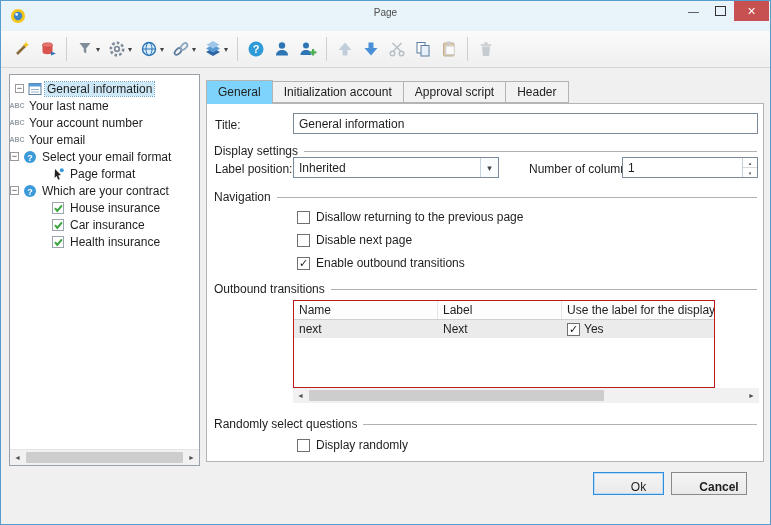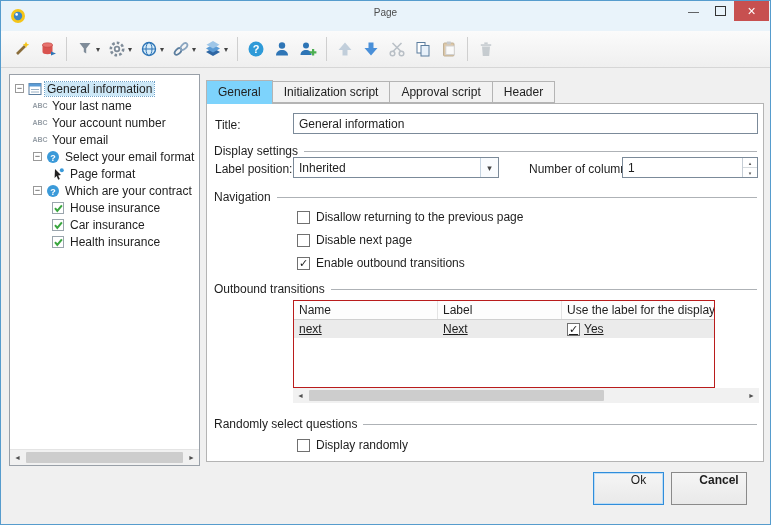--- a/index.html
+++ b/index.html
@@ -19,21 +19,21 @@
   .toolbar{position:absolute;left:0;top:30px;right:0;height:37px;background:linear-gradient(#fbfbfb,#efefef);border-bottom:1px solid #d6d6d6;display:flex;align-items:center;padding-left:8px;box-sizing:border-box;}
   .tbtn{height:26px;display:flex;align-items:center;padding:0 4px;border-radius:2px;}
   .tbtn svg{width:18px;height:18px;display:block;}
   .caret{font-size:8px;color:#444;margin-left:2px;}
   .tsep{width:1px;height:24px;background:#cfcfcf;margin:0 5px;flex:none;}
   .dim{opacity:.5;}
 
   
   .tree-panel{position:absolute;left:8px;top:73px;width:191px;height:392px;background:#fff;border:1px solid #99a0a8;box-sizing:border-box;overflow:hidden;padding-top:5px;}
   .tree-item{height:17px;display:flex;align-items:center;white-space:nowrap;overflow:hidden;}
-  .ind0{padding-left:5px;}.ind1{padding-left:23px;}.ind2{padding-left:41px;}
+  .ind0{padding-left:5px;}.ind1{}.ind2{padding-left:41px;}
   .expander{width:9px;height:9px;border:1px solid #999;background:#fff;margin-right:4px;flex:none;color:#333;font-size:9px;line-height:7px;display:flex;align-items:center;justify-content:center;box-sizing:border-box;}
   .ticon{width:14px;height:14px;margin-right:3px;flex:none;display:flex;align-items:center;justify-content:center;}
   .ticon svg{width:14px;height:14px;display:block;}
   .abc-icon{font-size:7px;font-weight:bold;color:#98a0a8;}
   .tlabel{padding:0 2px;}
   .selected .tlabel{background:#cde8f7;outline:1px dotted #6fa3c9;}
   .tree-hscroll{position:absolute;left:0;right:0;bottom:0;height:15px;background:#f1f1f1;border-top:1px solid #e4e4e4;display:flex;align-items:center;}
   .sarrow{width:15px;text-align:center;font-size:7px;color:#505050;flex:none;}
   .sthumb{height:11px;background:#cdcdcd;border-radius:1px;}
   .tree-hscroll .sthumb{flex:1;margin:0 1px;}
@@ -54,32 +54,32 @@
   .combo .cbtn{width:17px;align-self:stretch;display:flex;align-items:center;justify-content:center;border-left:1px solid #c5d3e0;background:#fafcfe;color:#444;font-size:9px;}
   .spbtns{width:14px;align-self:stretch;border-left:1px solid #c5cdd5;display:flex;flex-direction:column;flex:none;}
   .sp{flex:1;display:flex;align-items:center;justify-content:center;font-size:5px;color:#555;}
   .sp.up{border-bottom:1px solid #d5dade;}
   .cbrow{position:absolute;display:flex;align-items:center;gap:6px;height:16px;}
   .cb{width:13px;height:13px;border:1px solid #707070;background:#fff;box-sizing:border-box;font-size:11px;line-height:11px;text-align:center;color:#1a1a1a;flex:none;}
 
   
   .ttable{position:absolute;left:86px;top:196px;width:422px;height:88px;border:1px solid #b91c1c;background:#fff;box-sizing:border-box;}
   .thead{display:flex;height:18px;background:#fdfdfd;border-bottom:1px solid #d0d0d0;align-items:center;}
-  .trow{display:flex;height:18px;background:#ebebeb;align-items:flex-start;text-decoration:underline;}
+  .trow{display:flex;height:18px;background:#ebebeb;align-items:flex-start;}
   .tc{box-sizing:border-box;padding-left:5px;white-space:nowrap;overflow:hidden;height:100%;display:flex;align-items:center;gap:4px;}
   .c1{width:144px;border-right:1px solid #e4e4e4;}
   .c2{width:124px;border-right:1px solid #e4e4e4;}
   .c3{flex:1;border-right:none;}
   .trow .tc{border-right-color:transparent;}
 
   .hscroll{position:absolute;left:86px;top:284px;width:466px;height:15px;background:#f1f1f1;display:flex;align-items:center;}
   .hscroll .sthumb{width:295px;margin-left:1px;}
 
   
-  .btn{position:absolute;top:471px;height:33px;background:linear-gradient(#f5f5f5,#e9e9e9);border:1px solid #8a8a8a;display:flex;align-items:flex-start;justify-content:center;box-sizing:border-box;padding-left:20px;}
+  .btn{position:absolute;top:471px;height:23px;background:linear-gradient(#f5f5f5,#e9e9e9);border:1px solid #8a8a8a;display:flex;align-items:flex-end;justify-content:center;box-sizing:border-box;padding-left:20px;}
   .btn.ok{left:592px;width:71px;border:1px solid #2f8ddb;box-shadow:0 0 0 1px #bcdcf5 inset;}
   .btn.cancel{left:670px;width:76px;font-weight:bold;}
 </style>
 </head>
 <body>
 
 <div class="window">
 
   <div class="titlebar">
     <span class="app-icon">
@@ -313,21 +313,21 @@
 
     <div class="tree-hscroll">
       <span class="sarrow">◄</span>
       <span class="sthumb"></span>
       <span class="sarrow">►</span>
     </div>
   </div>
 
   <div class="tabs">
     <div class="tab active">General</div>
-    <div class="tab">Initialization script</div>
+    <div class="tab">Initialization account</div>
     <div class="tab">Approval script</div>
     <div class="tab">Header</div>
   </div>
 
   <div class="content">
 
     <span class="flabel" style="left:8px;top:14px;">Title:</span>
     <div class="tb" style="left:86px;top:9px;width:465px;height:21px;">
       <span class="tval">General information</span>
     </div>

